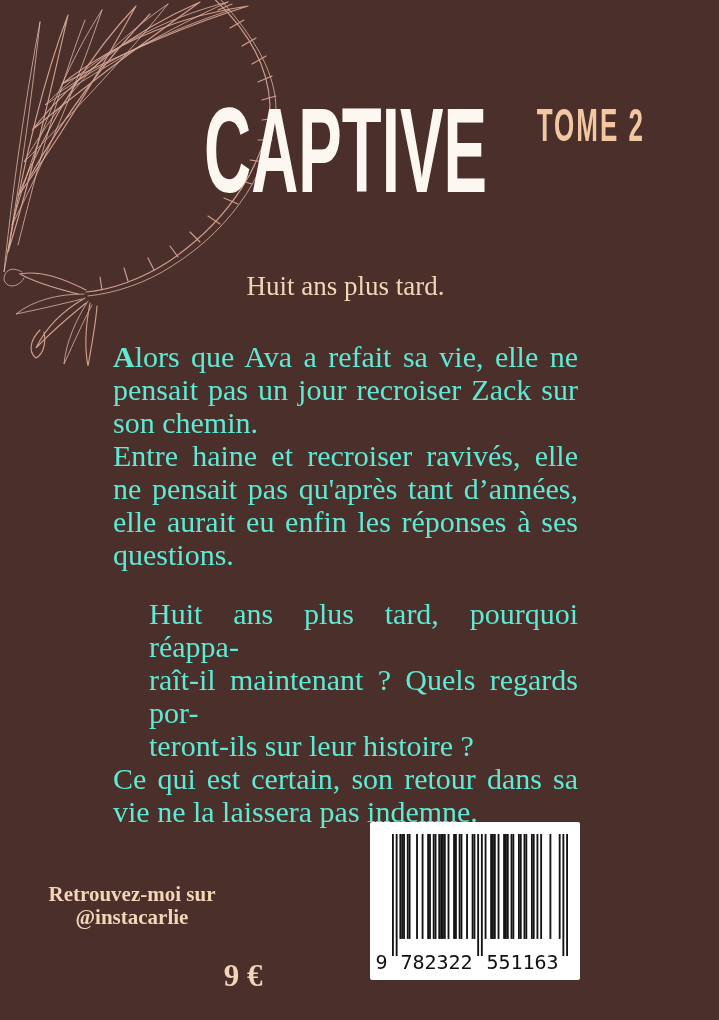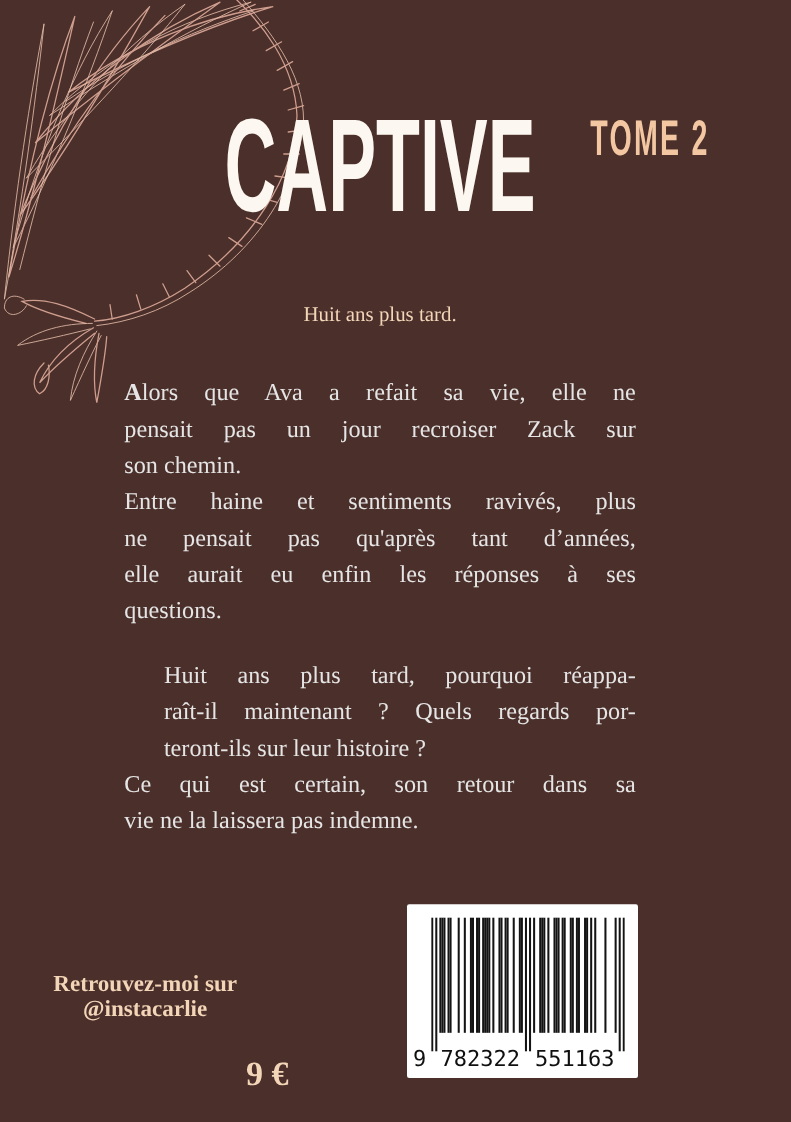--- a/index.html
+++ b/index.html
@@ -22,25 +22,25 @@
   }
   .book-subtitle{
     position:absolute;right:74px;top:102px;margin:0;
     font-family:"Liberation Sans",sans-serif;font-weight:700;
     font-size:26px;line-height:26px;letter-spacing:2px;
     color:#F2C7A2;transform:scale(1,1.75);transform-origin:100% 0;
     white-space:nowrap;
   }
   .intro{
     position:absolute;left:113px;top:270px;width:465px;z-index:2;
-    text-align:center;font-size:19px;line-height:33px;color:#F3D5B8;margin:0;
+    text-align:center;font-size:27px;line-height:33px;color:#F3D5B8;margin:0;
   }
   .synopsis{
     position:absolute;left:113px;top:340px;width:465px;z-index:2;
-    font-size:22px;line-height:33px;color:#e5e5e5;
+    font-size:30px;line-height:33px;color:#5eead4;
   }
   .para{margin:0;}
   .para.gap{margin-top:26px;margin-left:36px;}
   .line{text-align:justify;text-align-last:justify;}
   .line.last{text-align:left;text-align-last:left;}
   .lead{font-weight:700;}
 
   .social{
     position:absolute;left:37px;top:883px;width:190px;z-index:2;
     text-align:center;font-weight:700;font-size:21px;line-height:23px;color:#F3D5B8;
@@ -122,21 +122,21 @@
 
   <p class="intro">Huit ans plus tard.</p>
 
   <div class="synopsis">
       <div class="para">
         <div class="line"><span class="lead">A</span>lors que Ava a refait sa vie, elle ne</div>
         <div class="line">pensait pas un jour recroiser Zack sur</div>
         <div class="line last">son chemin.</div>
       </div>
       <div class="para">
-        <div class="line">Entre haine et sentiments ravivés, plus</div>
+        <div class="line">Entre haine et recroiser ravivés, elle</div>
         <div class="line">ne pensait pas qu'après tant d’années,</div>
         <div class="line">elle aurait eu enfin les réponses à ses</div>
         <div class="line last">questions.</div>
       </div>
       <div class="para gap">
         <div class="line">Huit ans plus tard, pourquoi réappa-</div>
         <div class="line">raît-il maintenant ? Quels regards por-</div>
         <div class="line last">teront-ils sur leur histoire ?</div>
       </div>
       <div class="para">

